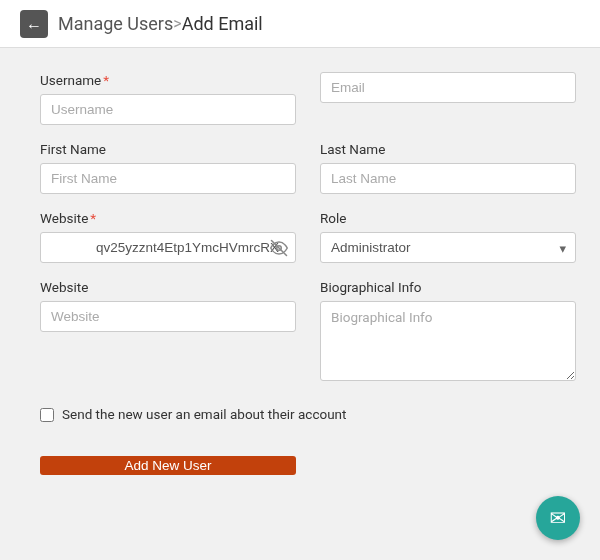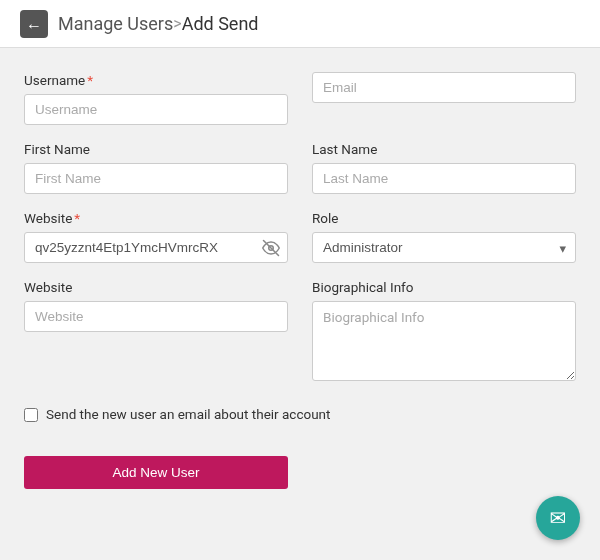--- a/index.html
+++ b/index.html
@@ -65,20 +65,21 @@
 
     .main-content {
       padding: 24px 24px 24px 24px;
       background: #f1f1f1;
     }
 
     .form-grid {
       display: grid;
       grid-template-columns: 1fr 1fr;
       gap: 16px 24px;
+      margin-left: 16px;
     }
 
     .form-group {
       display: flex;
       flex-direction: column;
       gap: 6px;
     }
 
     .form-group.full-width {
       grid-column: 1 / -1;
@@ -117,20 +118,21 @@
     }
 
     .password-wrapper {
       position: relative;
       display: flex;
       align-items: center;
     }
 
     .password-wrapper input {
       padding-right: 16px;
+      text-align: right;
     }
 
     .toggle-password {
       position: absolute;
       right: 8px;
       background: none;
       border: none;
       cursor: pointer;
       color: #888;
       font-size: 16px;
@@ -181,25 +183,25 @@
       flex-shrink: 0;
     }
 
     .checkbox-label {
       font-size: 13.5px;
       color: #333;
       line-height: 1.4;
     }
 
     .add-button {
-      background: #be185d;
+      background: #c2410c;
       color: #fff;
       border: none;
       border-radius: 3px;
-      padding: 9px 20px;
+      padding: 2px 20px;
       font-size: 13.5px;
       cursor: pointer;
       margin-top: 16px;
       font-weight: 500;
     }
 
     .fab {
       position: fixed;
       bottom: 20px;
       right: 20px;
@@ -219,21 +221,21 @@
 </head>
 <body>
 
 <div class="header">
   <div class="back-button">
     <span>←</span>
   </div>
   <div class="breadcrumb">
     <span class="breadcrumb-parent">Manage Users</span>
     <span class="breadcrumb-separator">&gt;</span>
-    <span class="breadcrumb-current">Add Send</span>
+    <span class="breadcrumb-current">Add Email</span>
   </div>
 </div>
 
 <div class="main-content">
   <div class="form-grid">
 
     <div class="form-group">
       <label>
         <span>Username</span><span class="required-star">*</span>
       </label>

